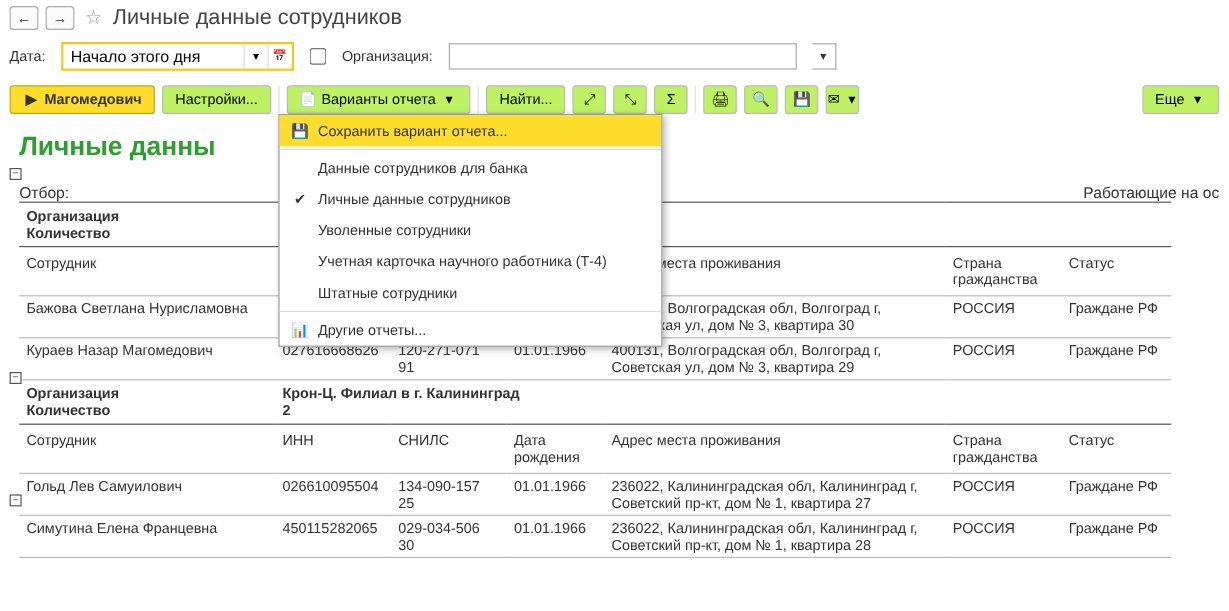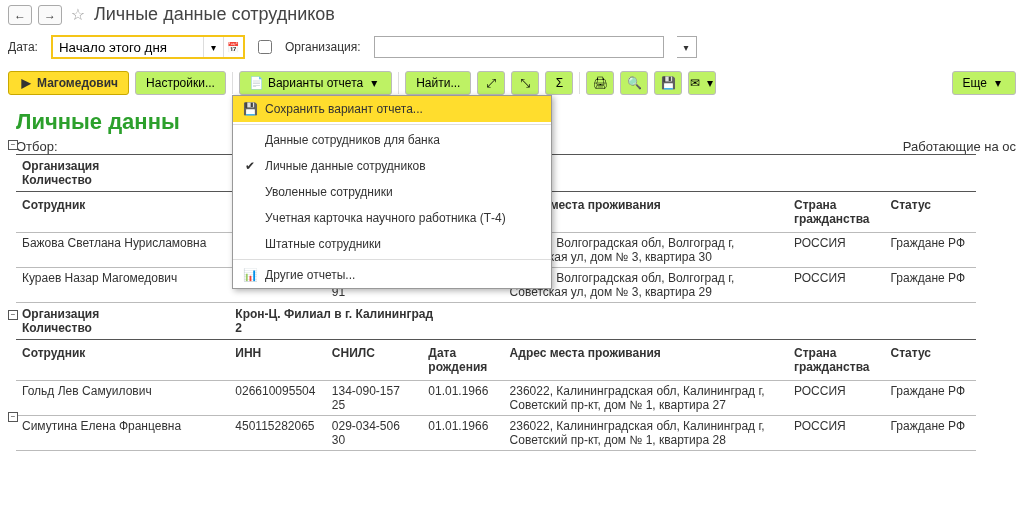--- a/index.html
+++ b/index.html
@@ -21,27 +21,27 @@
   .btn-icon { width: 28px; padding: 0; justify-content: center; }
   .btn svg, .btn .glyph { width: 14px; height: 14px; }
   .sep { width: 1px; height: 22px; background: #ddd; }
   .spacer { flex: 1; }
   .dropdown { position: absolute; top: 30px; left: 232px; width: 320px; background: #fff; border: 1px solid #999; box-shadow: 2px 2px 6px rgba(0,0,0,0.3); z-index: 10; }
   .dd-item { display: flex; align-items: center; gap: 8px; padding: 6px 10px; cursor: pointer; font-size: 12px; }
   .dd-item.highlight { background: #ffdd2d; }
   .dd-item .check { width: 14px; text-align: center; }
   .dd-sep { height: 1px; background: #ddd; margin: 2px 0; }
   .report { padding: 8px 8px 0 16px; }
-  .report-title { font-size: 22px; font-weight: bold; color: #2ca02c; margin-bottom: 4px; }
+  .report-title { font-size: 22px; font-weight: bold; color: #2ca02c; margin-bottom: 18px; }
   .filter-line { display: flex; gap: 20px; font-size: 13px; justify-content: space-between; }
   .tree-col { position: absolute; left: 8px; top: 132px; bottom: 0; width: 14px; }
   .tree-box { width: 10px; height: 10px; border: 1px solid #555; font-size: 8px; line-height: 8px; text-align: center; position: absolute; background:#fff; cursor:pointer;}
   table { border-collapse: collapse; width: 960px; margin-bottom: 10px; }
   th, td { text-align: left; font-size: 12px; padding: 3px 6px; vertical-align: top; border-bottom: 1px solid #bbb; }
-  th { font-weight: bold; padding-top:6px; padding-bottom:6px;}
+  th { font-weight: normal; padding-top:6px; padding-bottom:6px;}
   .group-header td { font-weight: bold; border-bottom: 1px solid #555; border-top: 1px solid #555; padding-top:4px; padding-bottom:4px;}
   .col-emp { width: 210px; }
   .col-inn { width: 95px; }
   .col-snils { width: 95px; }
   .col-dob { width: 80px; }
   .col-addr { width: 280px; }
   .col-cit { width: 95px; }
   .col-status { width: 90px; }
   .glyph { display:inline-flex; align-items:center; justify-content:center; font-size:12px;}
 </style>

